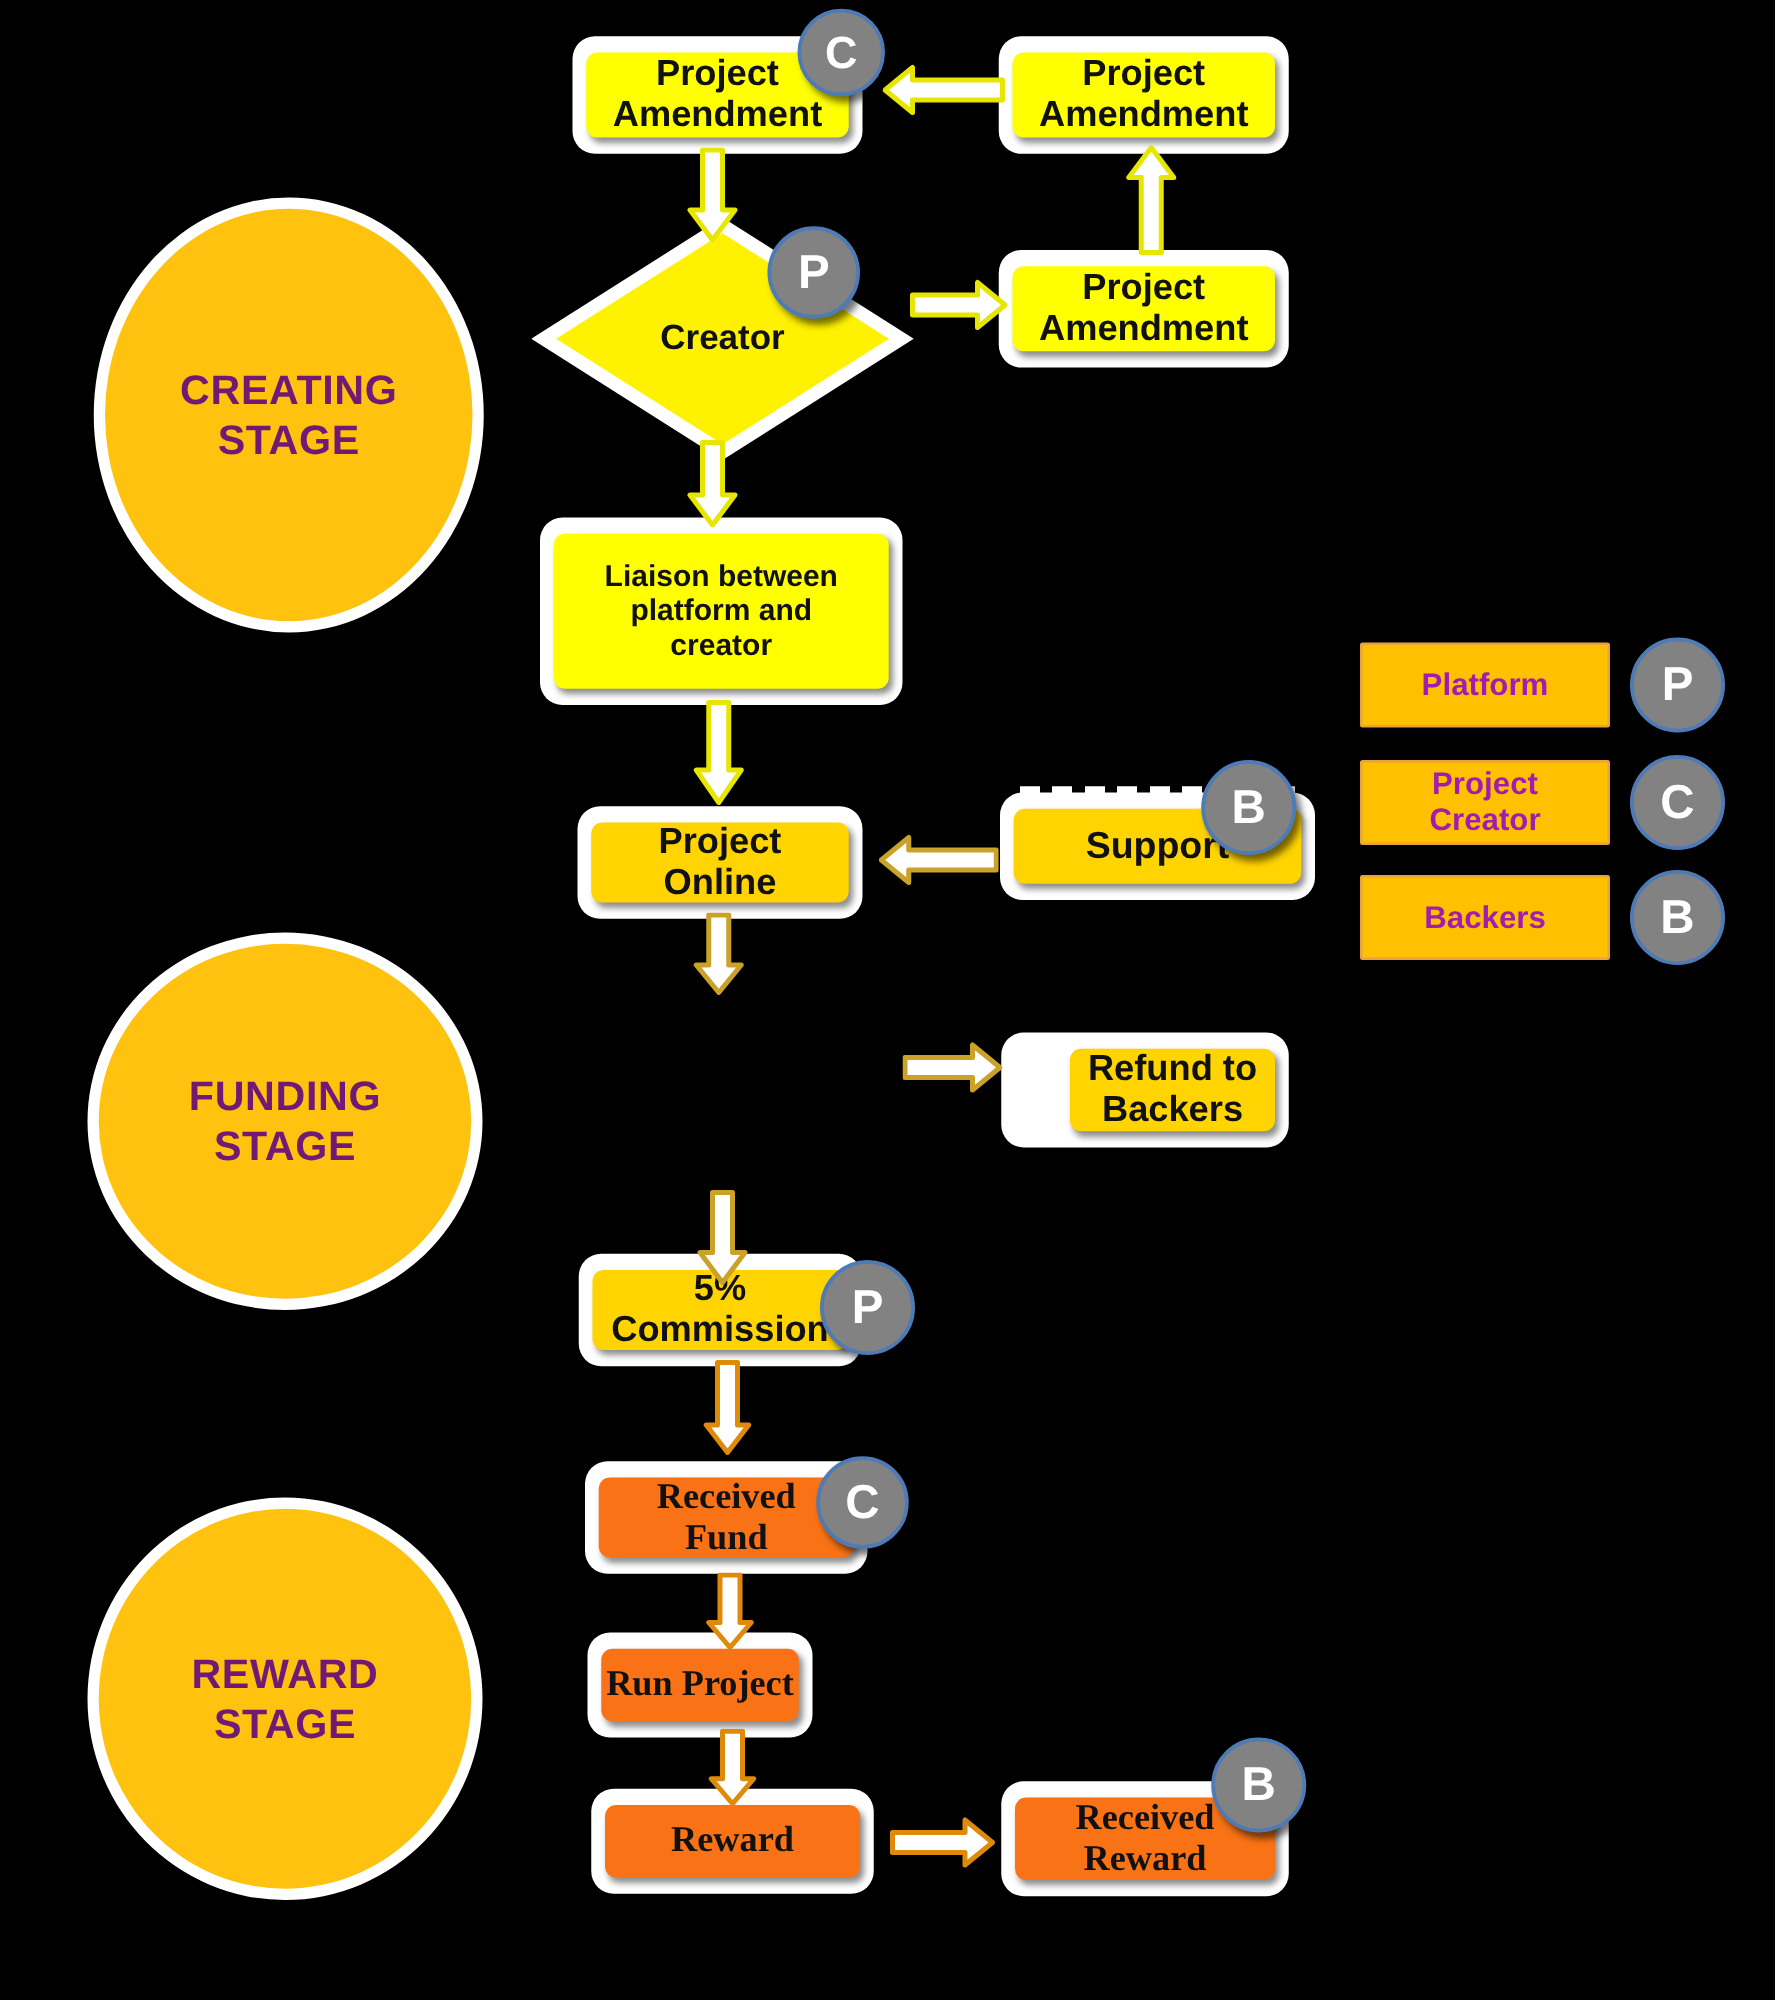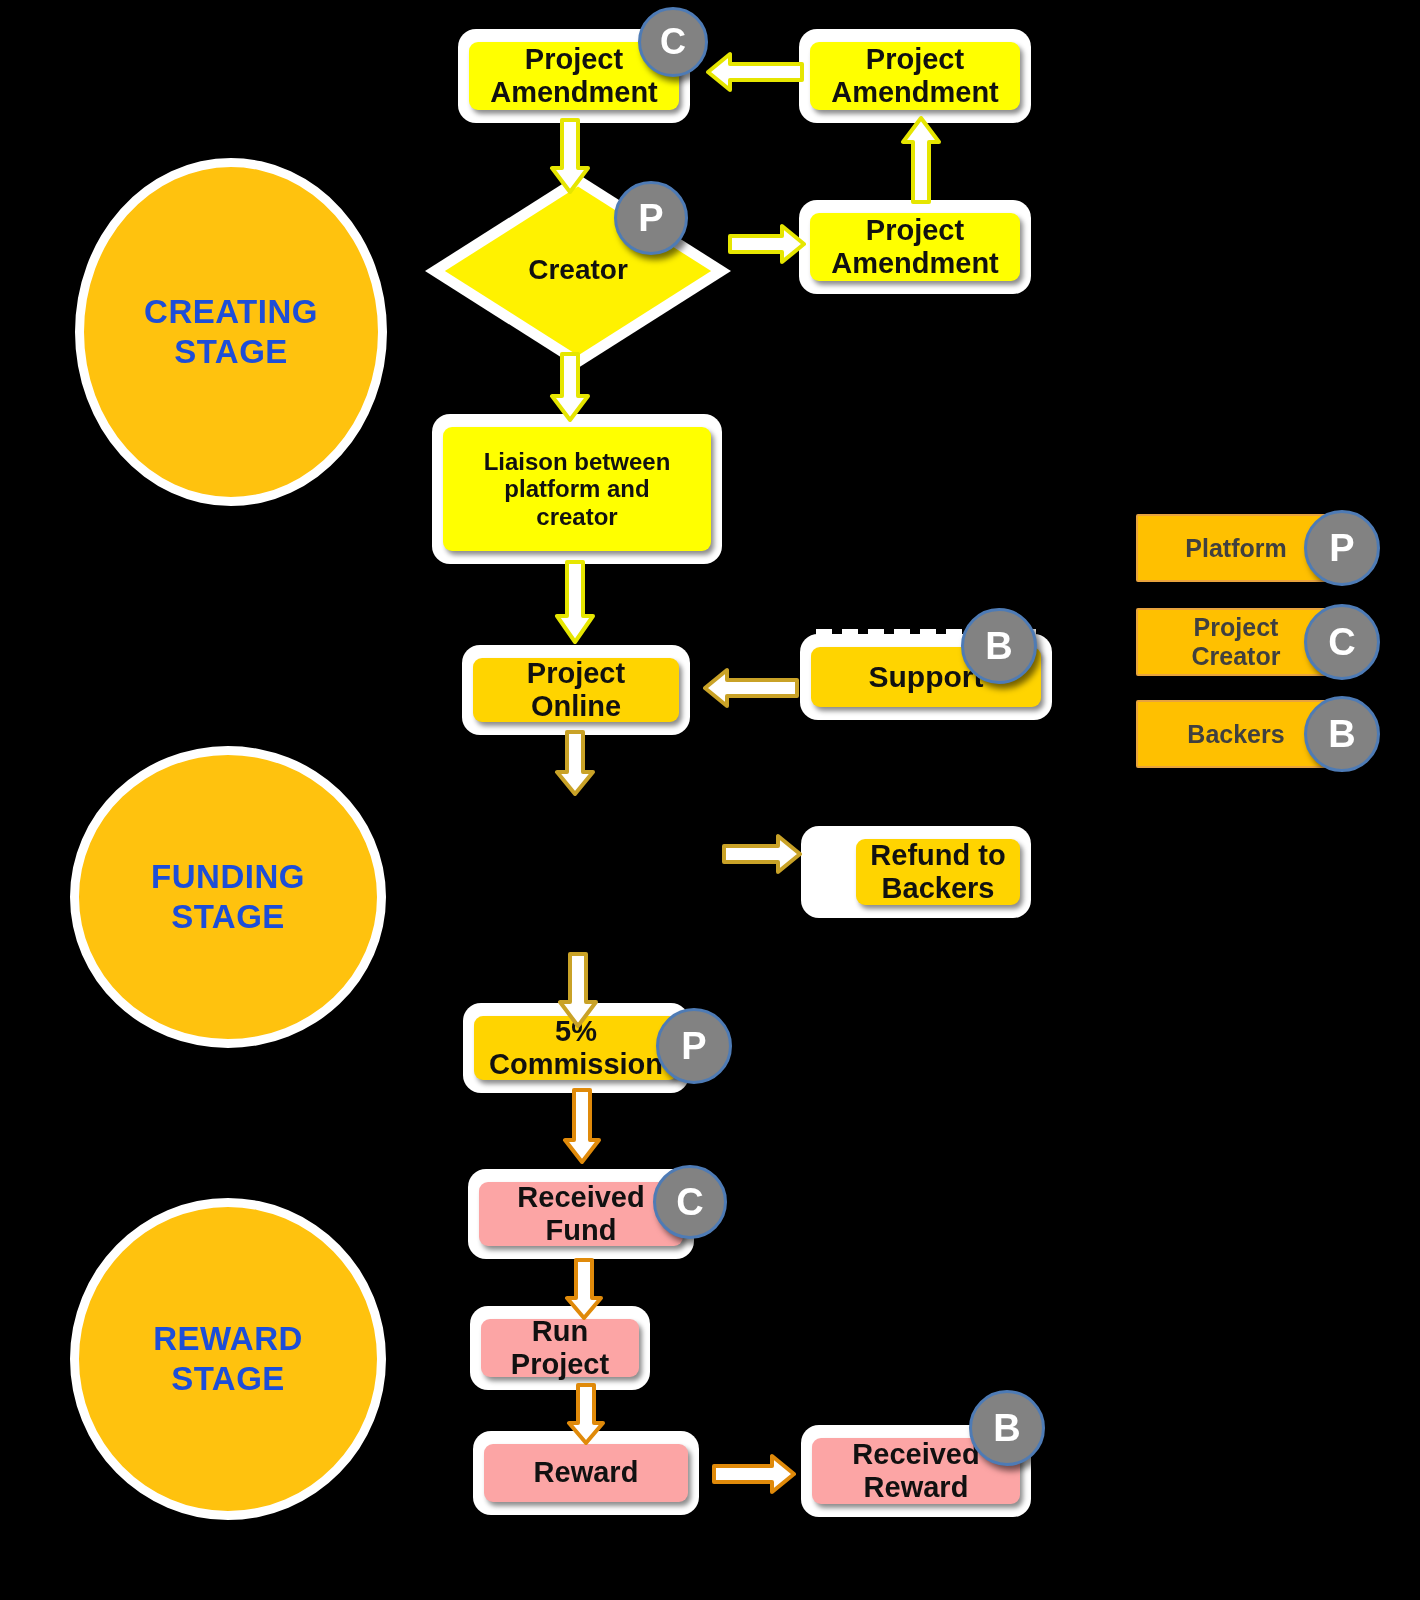--- a/index.html
+++ b/index.html
@@ -13,21 +13,21 @@
 
   
   .stage-circle {
     position: absolute;
     border-radius: 50%;
     background: #FFC20E;
     border: 9px solid #FFFFFF;
     box-shadow: 5px 6px 7px rgba(0,0,0,0.65);
     display: flex; align-items: center; justify-content: center;
     text-align: center;
-    color: #1d4ed8;
+    color: #701a75;
     font-weight: bold;
     letter-spacing: 0.5px;
     line-height: 1.22;
   }
   .stage-circle span { display:block; padding: 0 12px; }
 
   
   .node {
     position: absolute;
     background: #FFFFFF;
@@ -41,21 +41,21 @@
     border-radius: 9px;
     display: flex; align-items: center; justify-content: center;
     text-align: center;
     font-weight: bold;
     color: #111111;
     line-height: 1.14;
     box-shadow: 3px 4px 5px rgba(0,0,0,0.45);
   }
   .fill-yellow { background: #FFFF00; }
   .fill-gold   { background: #FFD400; }
-  .fill-amber  { background: #fca5a5; }
+  .fill-amber  { background: #f97316; font-family: Liberation Serif, serif; }
 
   
   .node.notched::before{
     content:"";
     position:absolute; left:16px; right:16px; top:-5px; height:11px;
     background: repeating-linear-gradient(to right,
        #FFFFFF 0 16px, transparent 16px 26px);
   }
 
   
@@ -95,21 +95,21 @@
 
   
   .legend { position:absolute; }
   .legend-box {
     position:absolute;
     background:#FFC000;
     border:2px solid #E8A33D;
     border-radius:2px;
     box-shadow: 4px 5px 6px rgba(0,0,0,0.55);
     display:flex; align-items:center; justify-content:center;
-    color:#404040; font-weight:bold; text-align:center; line-height:1.15;margin-left:48px;
+    color:#a21caf; font-weight:bold; text-align:center; line-height:1.15;
   }
 </style>
 </head>
 <body>
 
 <div id="stage">
 
   <div class="stage-circle" style="left:75px; top:158px; width:312px; height:348px; font-size:33px;">
     <span>
       <span>CREATING</span>

